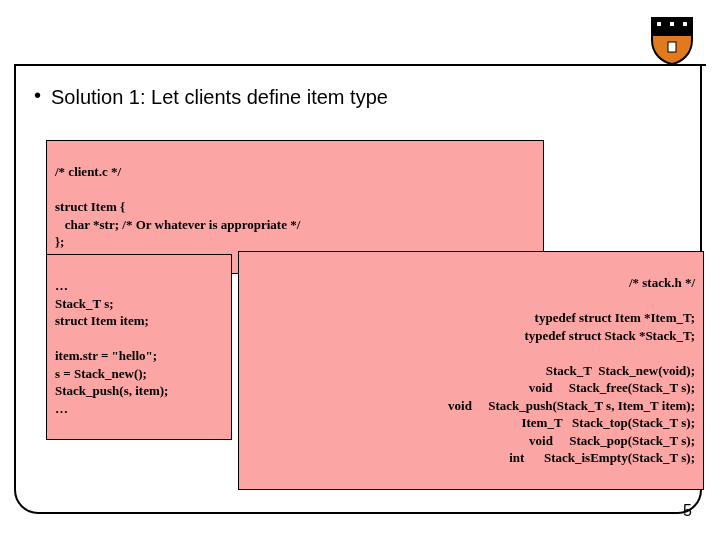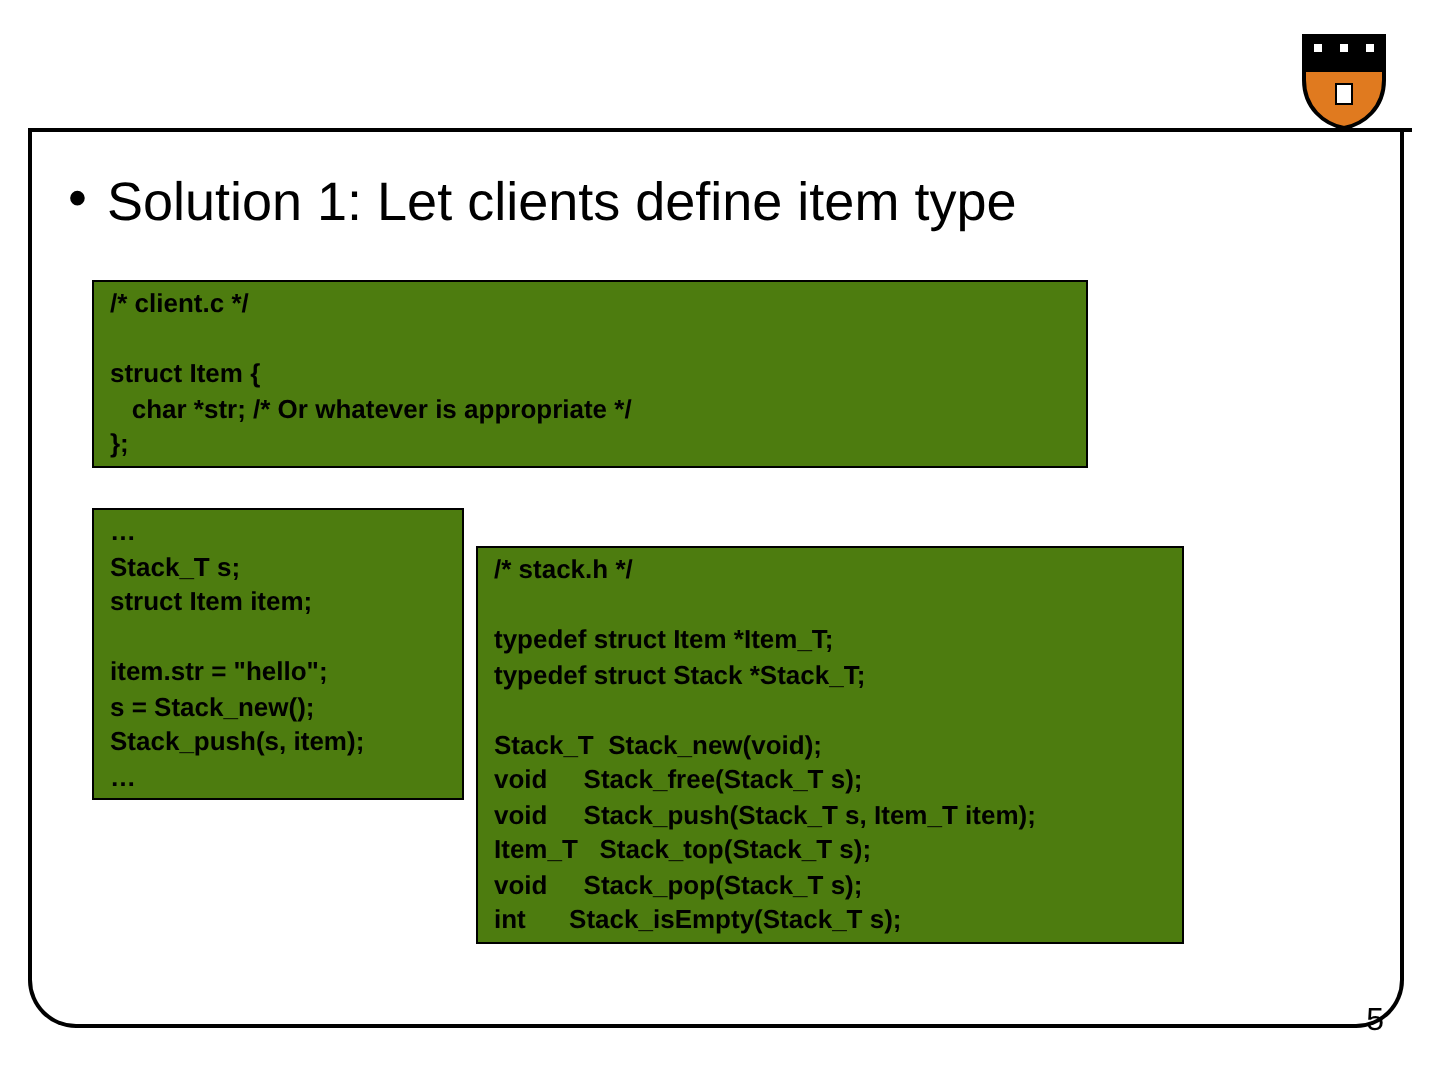--- a/index.html
+++ b/index.html
@@ -43,55 +43,56 @@
     height: 448px;
     border: 2px solid #000;
     border-top: none;
     border-radius: 0 0 24px 24px;
     box-sizing: border-box;
   }
   .bullet {
     position: absolute;
     top: 86px;
     left: 34px;
-    font-size: 27px;
+    font-size: 20px;
     color: #000;
   }
   .bullet .dot {
     display: inline-block;
     margin-right: 10px;
     transform: translateY(-2px);
   }
   .codebox {
     position: absolute;
-    background: #4d7c0f;
+    background: #fca5a5;
     border: 1.5px solid #000;
     box-sizing: border-box;
-    padding: 2px 8px;
-    font-family: Liberation Sans, sans-serif;
+    padding: 22px 8px;
+    font-family: Liberation Serif, serif;
     font-size: 13px;
     font-weight: bold;
     line-height: 1.35;
     color: #000;
     white-space: pre;
   }
   .codebox1 {
     top: 140px;
     left: 46px;
     width: 498px;
   }
   .codebox2 {
     top: 254px;
     left: 46px;
     width: 186px;
   }
   .codebox3 {
-    top: 273px;
+    top: 251px;
     left: 238px;
-    width: 354px;
+    width: 466px;
+    text-align: right;
   }
   .shield {
     position: absolute;
     top: 14px;
     left: 648px;
     width: 48px;
     height: 50px;
   }
   .pagenum {
     position: absolute;

